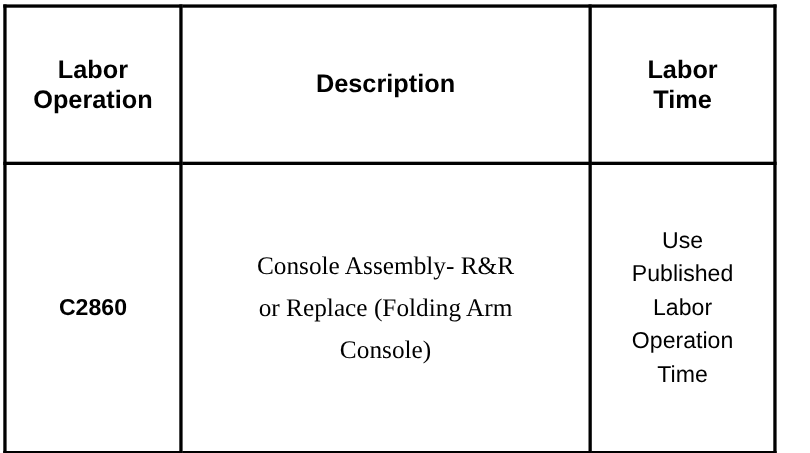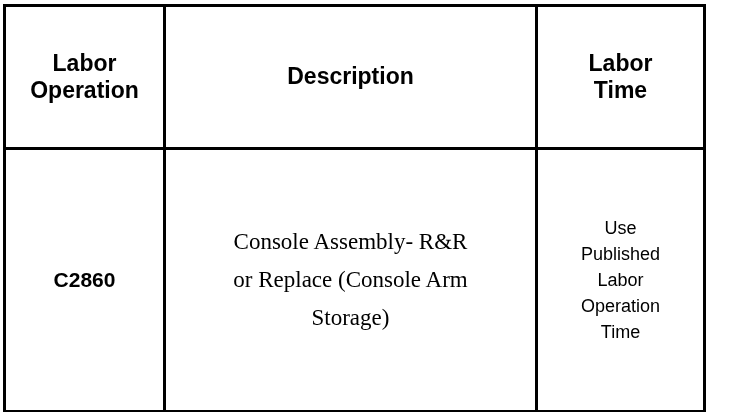--- a/index.html
+++ b/index.html
@@ -51,21 +51,21 @@
     font-weight: bold;
     line-height: 1.2;
   }
   .cell-desc {
     font-size: 23px;
     line-height: 1.65;
     padding: 0 18px;
     font-family: Liberation Serif, serif;
   }
   .cell-time {
-    font-size: 18px;
+    font-size: 21px;
     line-height: 1.45;
   }
   .line { display: block; }
 </style>
 </head>
 <body>
 
 <div class="sheet">
   <table class="labor-table">
     <colgroup>
@@ -93,22 +93,22 @@
           </div>
         </td>
       </tr>
       <tr class="data-row">
         <td>
           <div class="cell-op">C2860</div>
         </td>
         <td>
           <div class="cell-desc">
             <span class="line">Console Assembly- R&amp;R</span>
-            <span class="line">or Replace (Console Arm</span>
-            <span class="line">Storage)</span>
+            <span class="line">or Replace (Folding Arm</span>
+            <span class="line">Console)</span>
           </div>
         </td>
         <td>
           <div class="cell-time">
             <span class="line">Use</span>
             <span class="line">Published</span>
             <span class="line">Labor</span>
             <span class="line">Operation</span>
             <span class="line">Time</span>
           </div>

